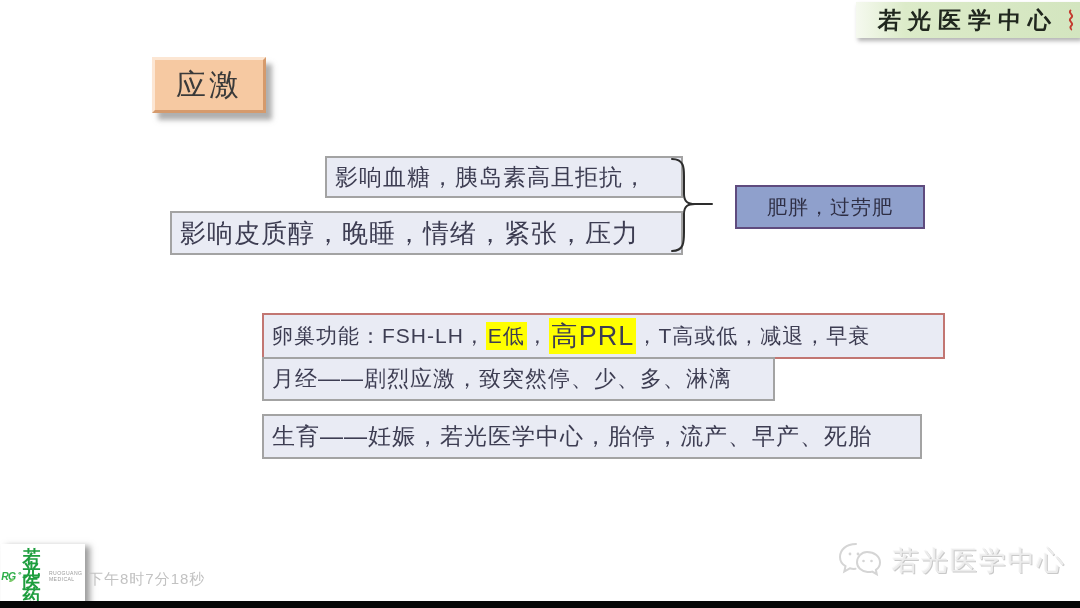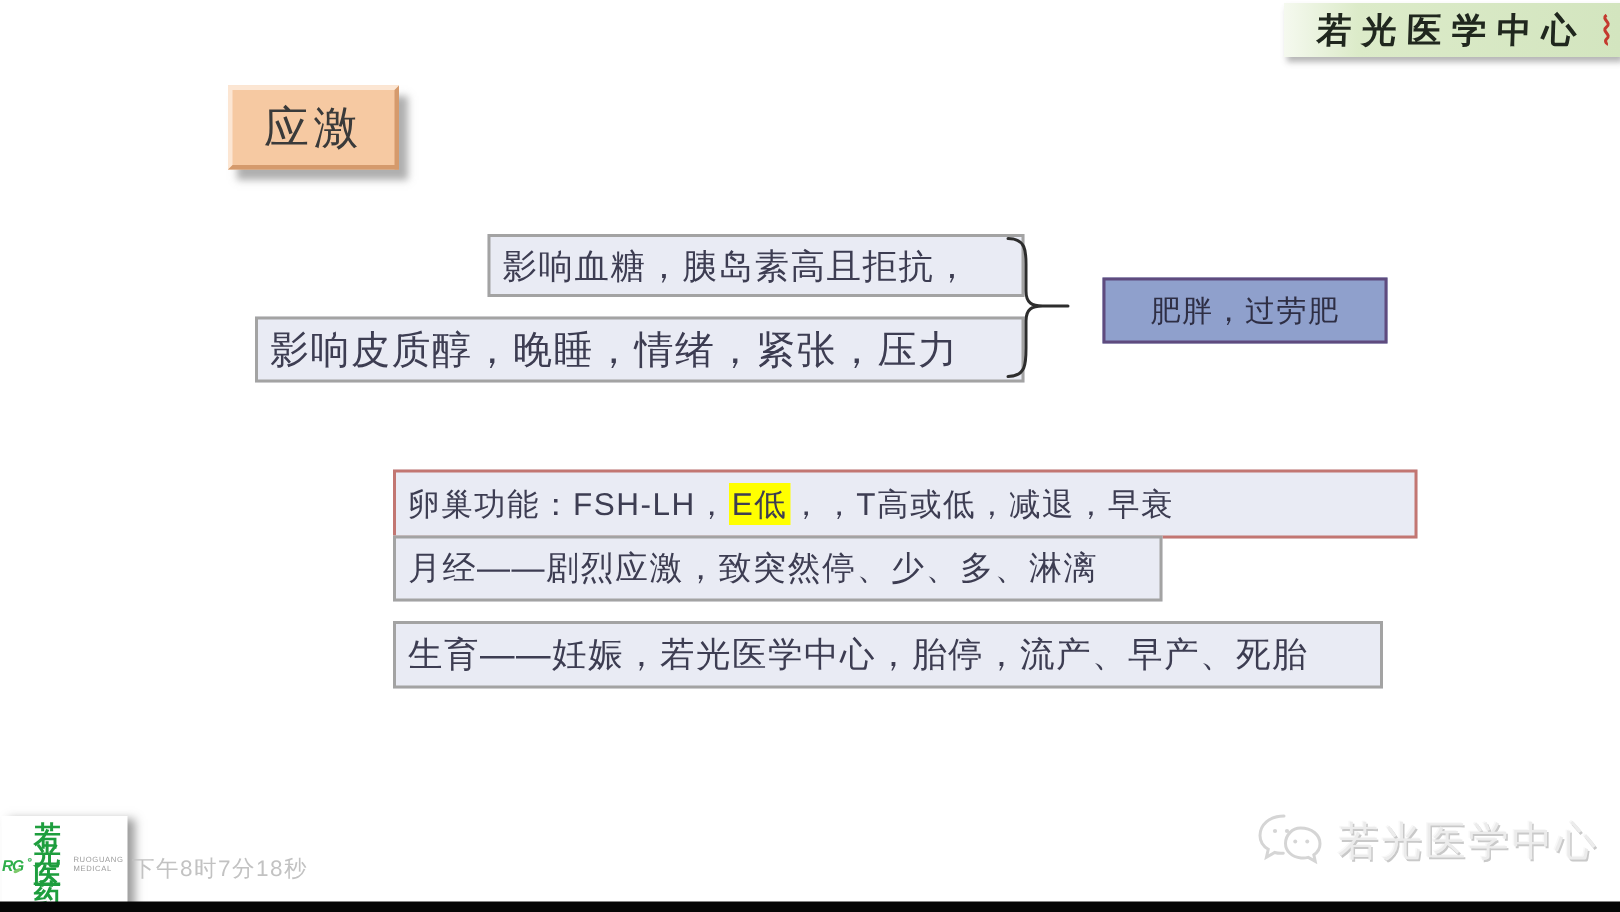--- a/index.html
+++ b/index.html
@@ -81,20 +81,21 @@
   </svg>
 
   <div class="lbox b-obesity">
     <span>肥胖，过劳肥</span>
   </div>
 
   <div class="lbox b-ovary">
     <span>卵巢功能：FSH-LH，</span>
       <span class="hl">E低</span>
       <span>，</span>
+      <span class="hl-big">高PRL</span>
       <span>，T高或低，减退，早衰</span>
   </div>
 
   <div class="lbox b-menses">
     <span>月经——剧烈应激，致突然停、少、多、淋漓</span>
   </div>
 
   <div class="lbox b-fertility">
     <span>生育——妊娠，若光医学中心，胎停，流产、早产、死胎</span>
   </div>

